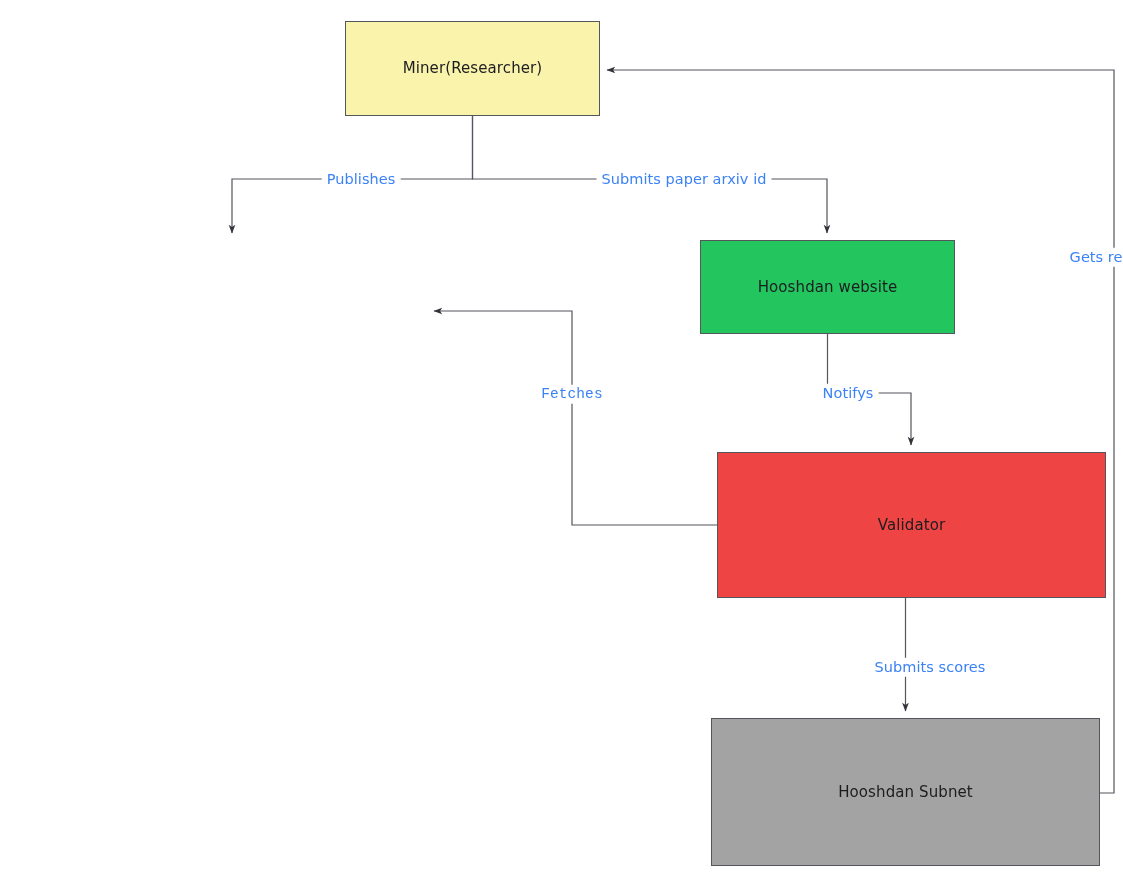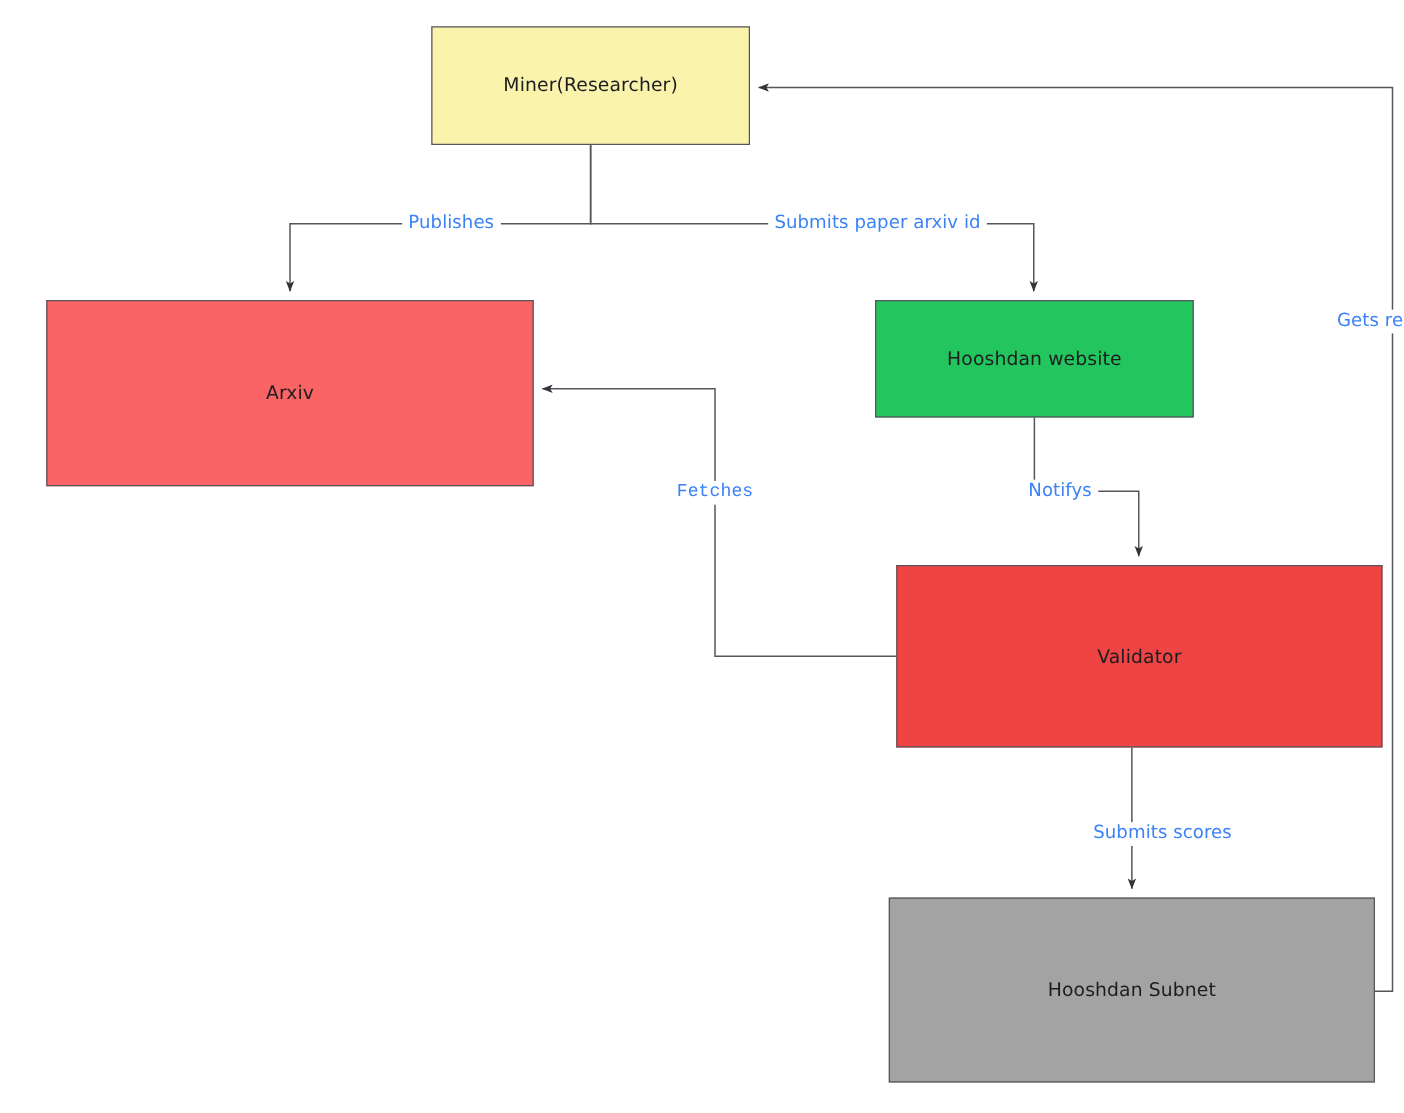--- a/index.html
+++ b/index.html
@@ -74,36 +74,33 @@
         <path d="M 703 525 L 558 525 L 558 311 L 420 311" fill="none" stroke="#55555c" stroke-width="1.2" stroke-linejoin="miter" marker-end="url(#arrowhead)"></path>
         <path d="M 891.5 598 L 891.5 711" fill="none" stroke="#55555c" stroke-width="1.2" stroke-linejoin="miter" marker-end="url(#arrowhead)"></path>
         <path d="M 1086 793 L 1100 793 L 1100 70 L 593 70" fill="none" stroke="#55555c" stroke-width="1.2" stroke-linejoin="miter" marker-end="url(#arrowhead)"></path>
       </g>
   </svg>
 
   <div class="node" style="left: 331px; top: 21px; width: 255px; height: 95px; background: rgb(250, 243, 172); border-color: rgb(85, 85, 92);">
     <span class="node-label">Miner(Researcher)</span>
   </div>
 
-  <div class="node" style="left: 23px; top: 240px; width: 390px; height: 149px; background: rgb(250, 100, 100); border-color: rgb(85, 85, 92);">
-    <span class="node-label">Arxiv</span>
-  </div>
 
   <div class="node" style="left: 686px; top: 240px; width: 255px; height: 94px; background: #22c55e; border-color: rgb(85, 85, 92);">
     <span class="node-label">Hooshdan website</span>
   </div>
 
   <div class="node" style="left: 703px; top: 452px; width: 389px; height: 146px; background: #ef4444; border-color: rgb(85, 85, 92);">
     <span class="node-label">Validator</span>
   </div>
 
   <div class="node" style="left: 697px; top: 718px; width: 389px; height: 148px; background: #a3a3a3; border-color: rgb(85, 85, 92);">
     <span class="node-label">Hooshdan Subnet</span>
   </div>
 
   <div class="edge-label" style="left: 347px; top: 179px;">Publishes</div>
-  <div class="edge-label" style="left: 688px; top: 179px;">Submits paper arxiv id</div>
+  <div class="edge-label" style="left: 670px; top: 179px;">Submits paper arxiv id</div>
   <div class="edge-label" style="left: 834px; top: 393px;">Notifys</div>
   <div class="edge-label" style="left: 558px; top: 394px; font-family: Liberation Mono, monospace;">Fetches</div>
   <div class="edge-label" style="left: 916px; top: 667px;">Submits scores</div>
   <div class="edge-label" style="left: 1100px; top: 257px;">Gets reward</div>
 
 </div>
 
 </body></html>

